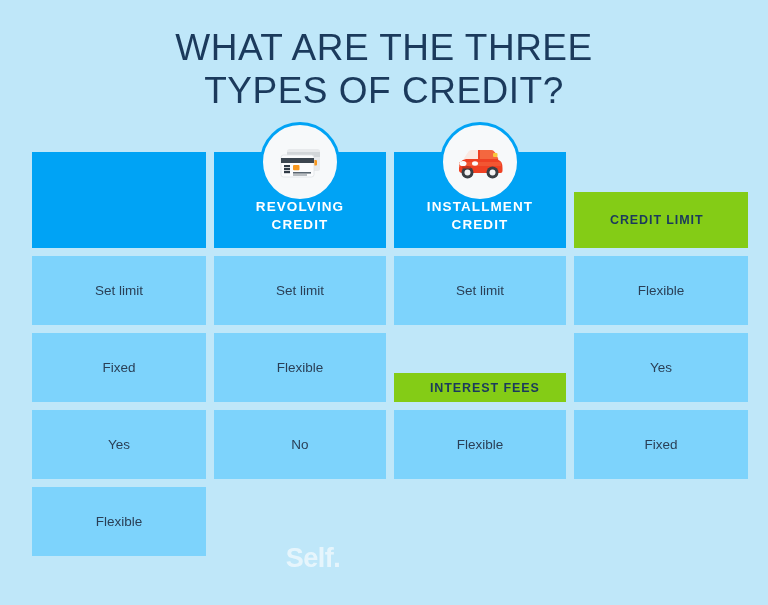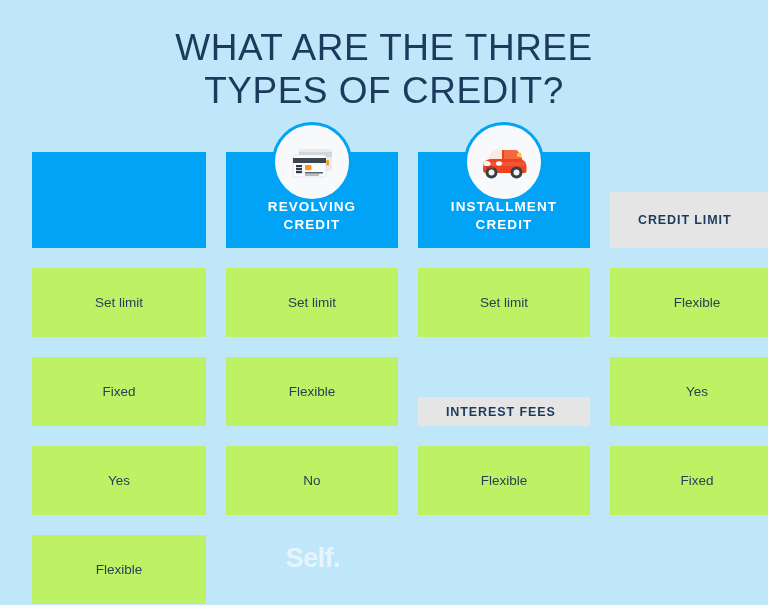--- a/index.html
+++ b/index.html
@@ -35,21 +35,21 @@
 
   
   #credit-table {
     position: absolute;
     left: 32px;
     top: 152px;
     width: 692px;
     display: grid;
     grid-template-columns: 174px 172px 172px 174px;
     grid-template-rows: 96px 69px 69px 69px 69px;
-    gap: 20px;
+    gap: 8px;
   }
 
   .cell {
     box-sizing: border-box;
     display: flex;
     align-items: center;
     justify-content: center;
     text-align: center;
   }
 
@@ -85,36 +85,36 @@
     border: 3px solid #00a3f5;
     display: flex;
     align-items: center;
     justify-content: center;
     overflow: hidden;
   }
   .icon-badge svg { display: block; }
 
   
   .row-label {
-    background: #e5e5e5;
+    background: #84cc16;
     justify-content: flex-start;
-    padding-left: 28px;
+    padding-left: 36px;
     text-align: left;
     margin-top: 40px;
   }
   .row-label-text {
     color: #1b3a5c;
     font-size: 12.5px;
     line-height: 16px;
     font-weight: bold;
     letter-spacing: 0.9px;
     text-transform: uppercase;
   }
   .value-cell {
-    background: #bef264;
+    background: #7dd3fc;
   }
   .value-text {
     color: #2a3f56;
     font-size: 13.5px;
     line-height: 18px;
     font-weight: normal;
   }
 
   
   #footer-logo {

